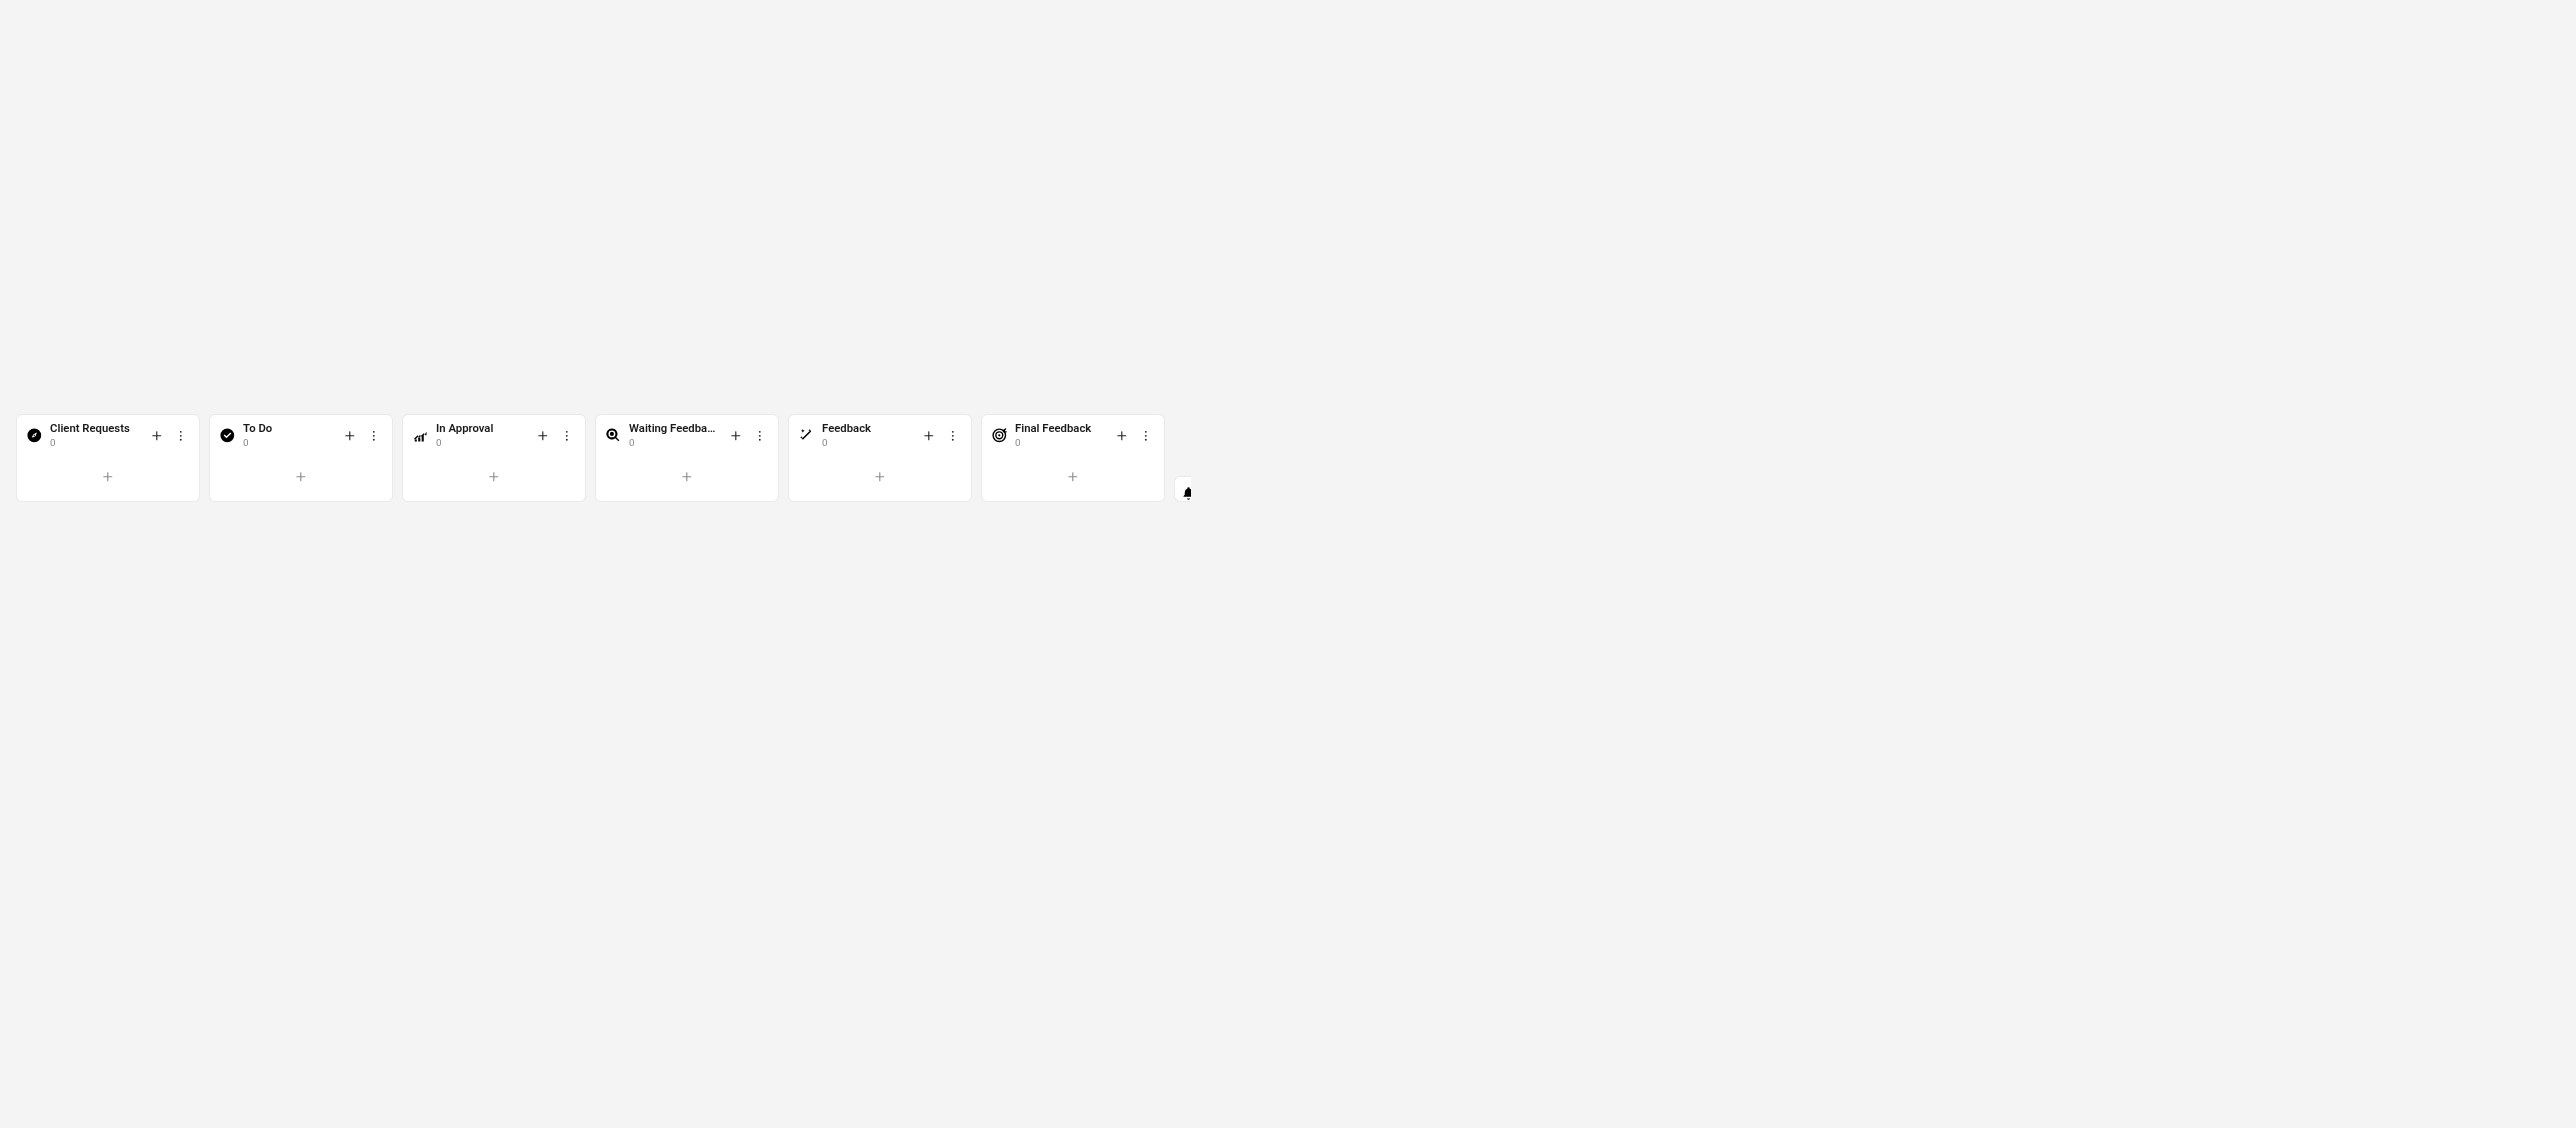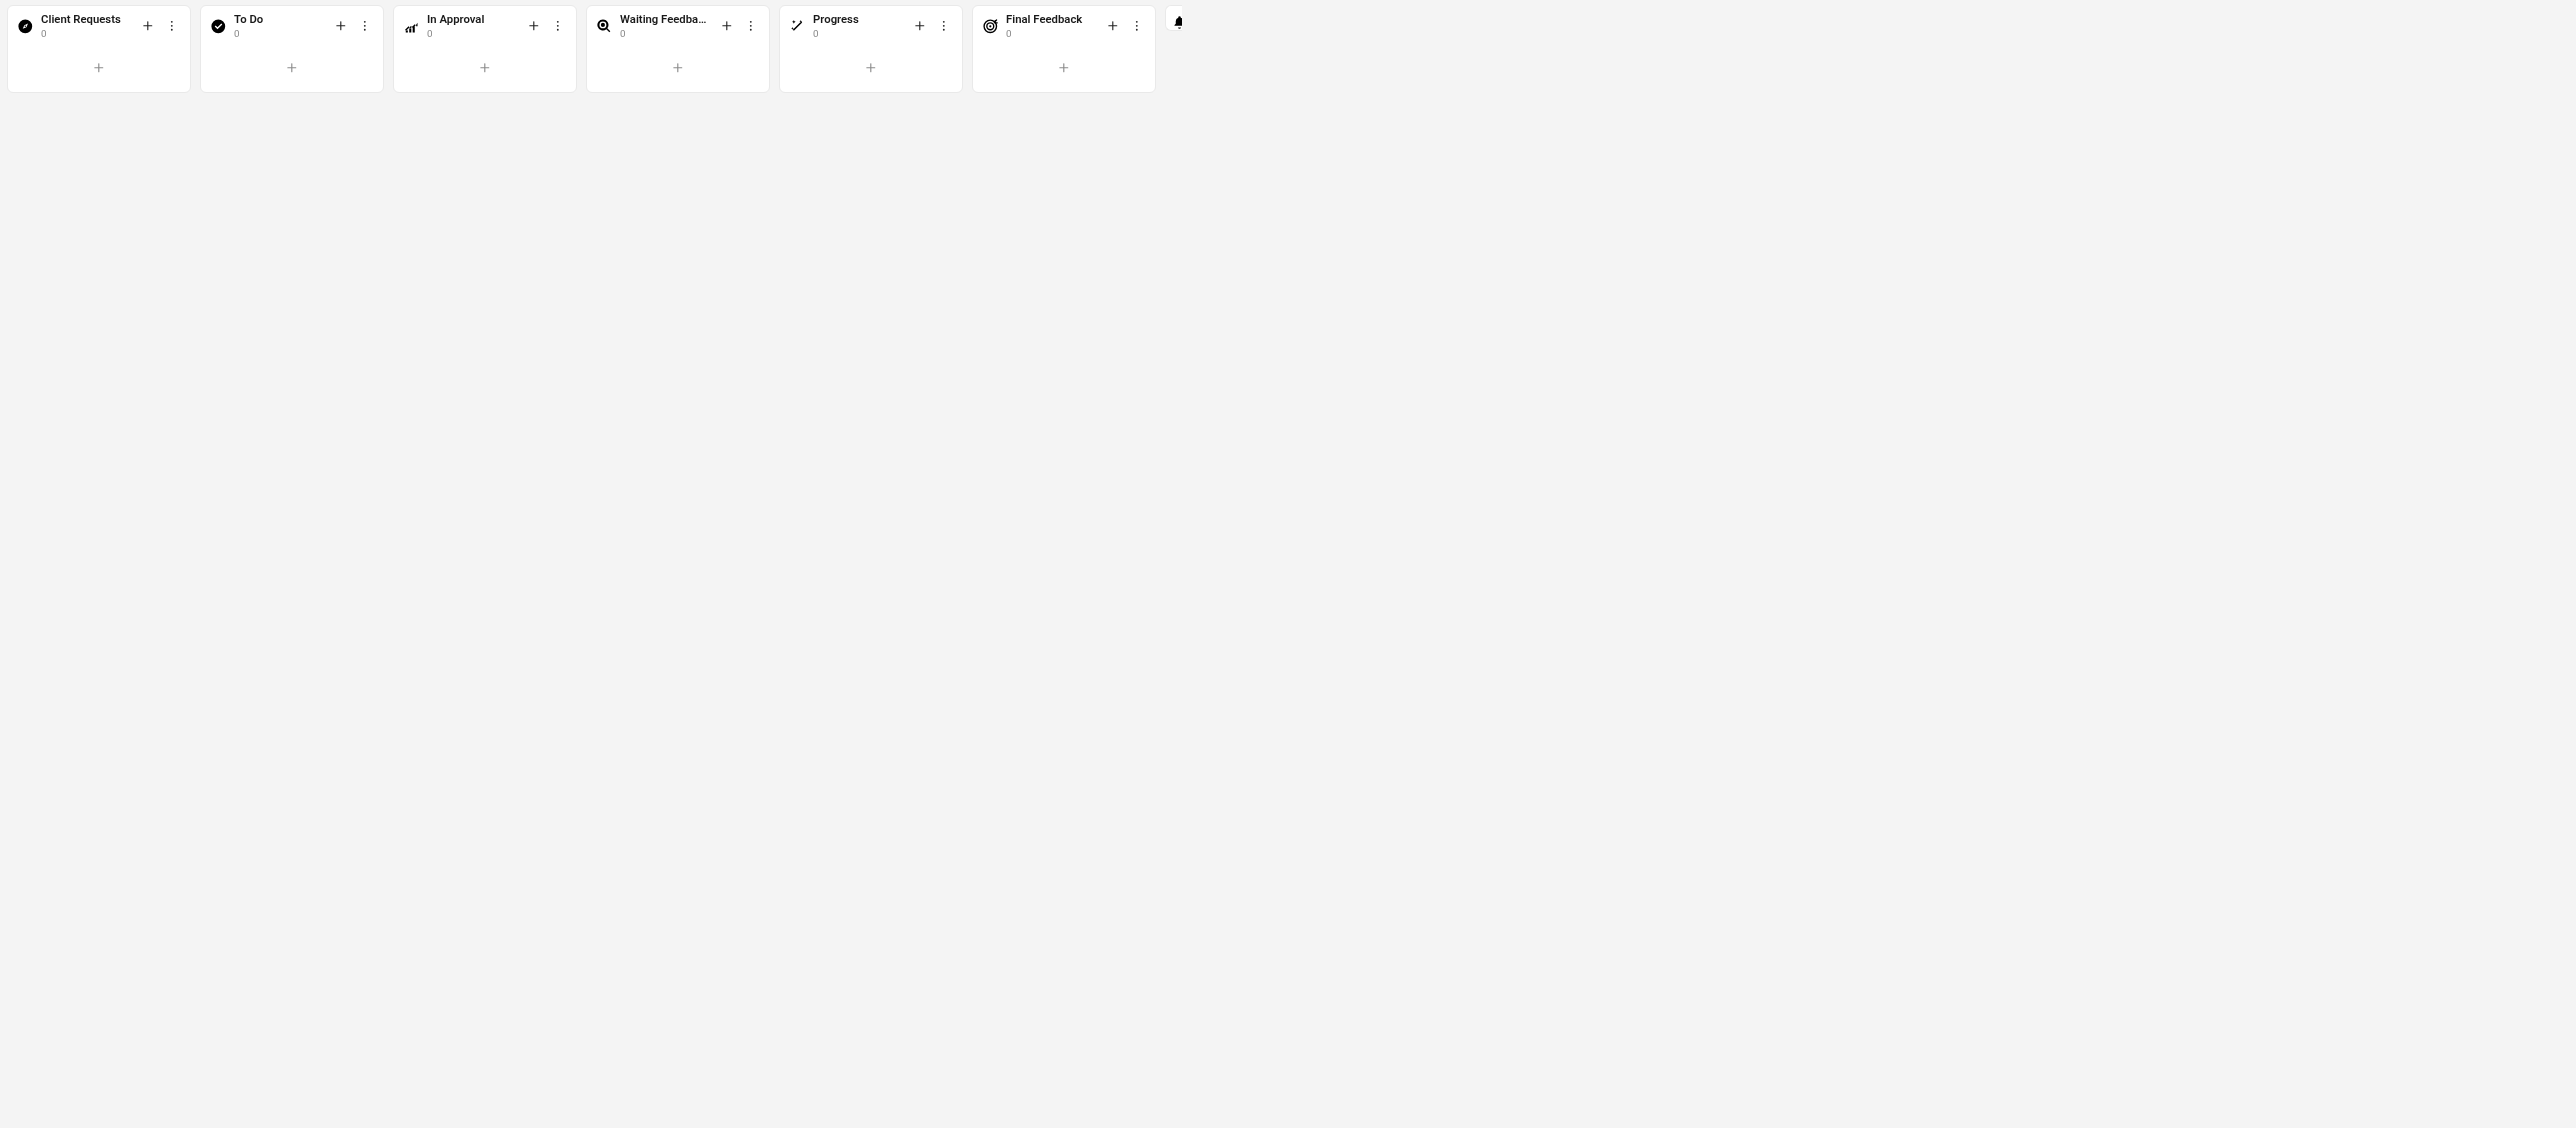--- a/index.html
+++ b/index.html
@@ -9,25 +9,25 @@
     background: #f4f4f4;
     font-family: -apple-system, BlinkMacSystemFont, "Segoe UI", Roboto, "Helvetica Neue", Arial, sans-serif;
     overflow-x: auto;
     width: 100%;
     height: 100%;
   }
   .board {
     display: flex;
     flex-direction: row;
     gap: 9px;
-    padding: 7px;
+    padding: 16px;
     padding-top: 4.5px;
     height: 518px;
     width: 1179px;
-    align-items: flex-start;
+    align-items: flex-end;
     position: relative;
   }
   .column {
     background: #ffffff;
     border: 0.8px solid #e9e9e9;
     border-radius: 6px;
     width: 184px;
     flex: 0 0 184px;
     display: flex;
     flex-direction: column;
@@ -276,21 +276,21 @@
   </div>
 
   <div class="column">
     <div class="col-header">
       <span class="col-icon">
         <svg viewBox="0 0 24 24" fill="currentColor">
             <path d="M7 3l.8 1.8L9.6 5.6 7.8 6.4 7 8.2 6.2 6.4 4.4 5.6 6.2 4.8 7 3zm10 0l.6 1.4 1.4.6-1.4.6L17 7l-.6-1.4L15 5l1.4-.6L17 3zM5 13l.6 1.4 1.4.6-1.4.6L5 17l-.6-1.4L3 15l1.4-.6L5 13zm14.1-6.5l-12 12-1.6-1.6 12-12 1.6 1.6z"></path>
           </svg>
       </span>
       <div class="col-titleblock">
-        <span class="col-title">Progress</span>
+        <span class="col-title">Feedback</span>
         <span class="col-count">0</span>
       </div>
       <div class="header-actions">
         <button class="icon-btn" aria-label="add">
           <svg viewBox="0 0 24 24" fill="none" stroke="currentColor" stroke-width="2" stroke-linecap="round">
               <line x1="12" y1="5" x2="12" y2="19"></line>
               <line x1="5" y1="12" x2="19" y2="12"></line>
             </svg>
         </button>
         <button class="icon-btn" aria-label="menu">

